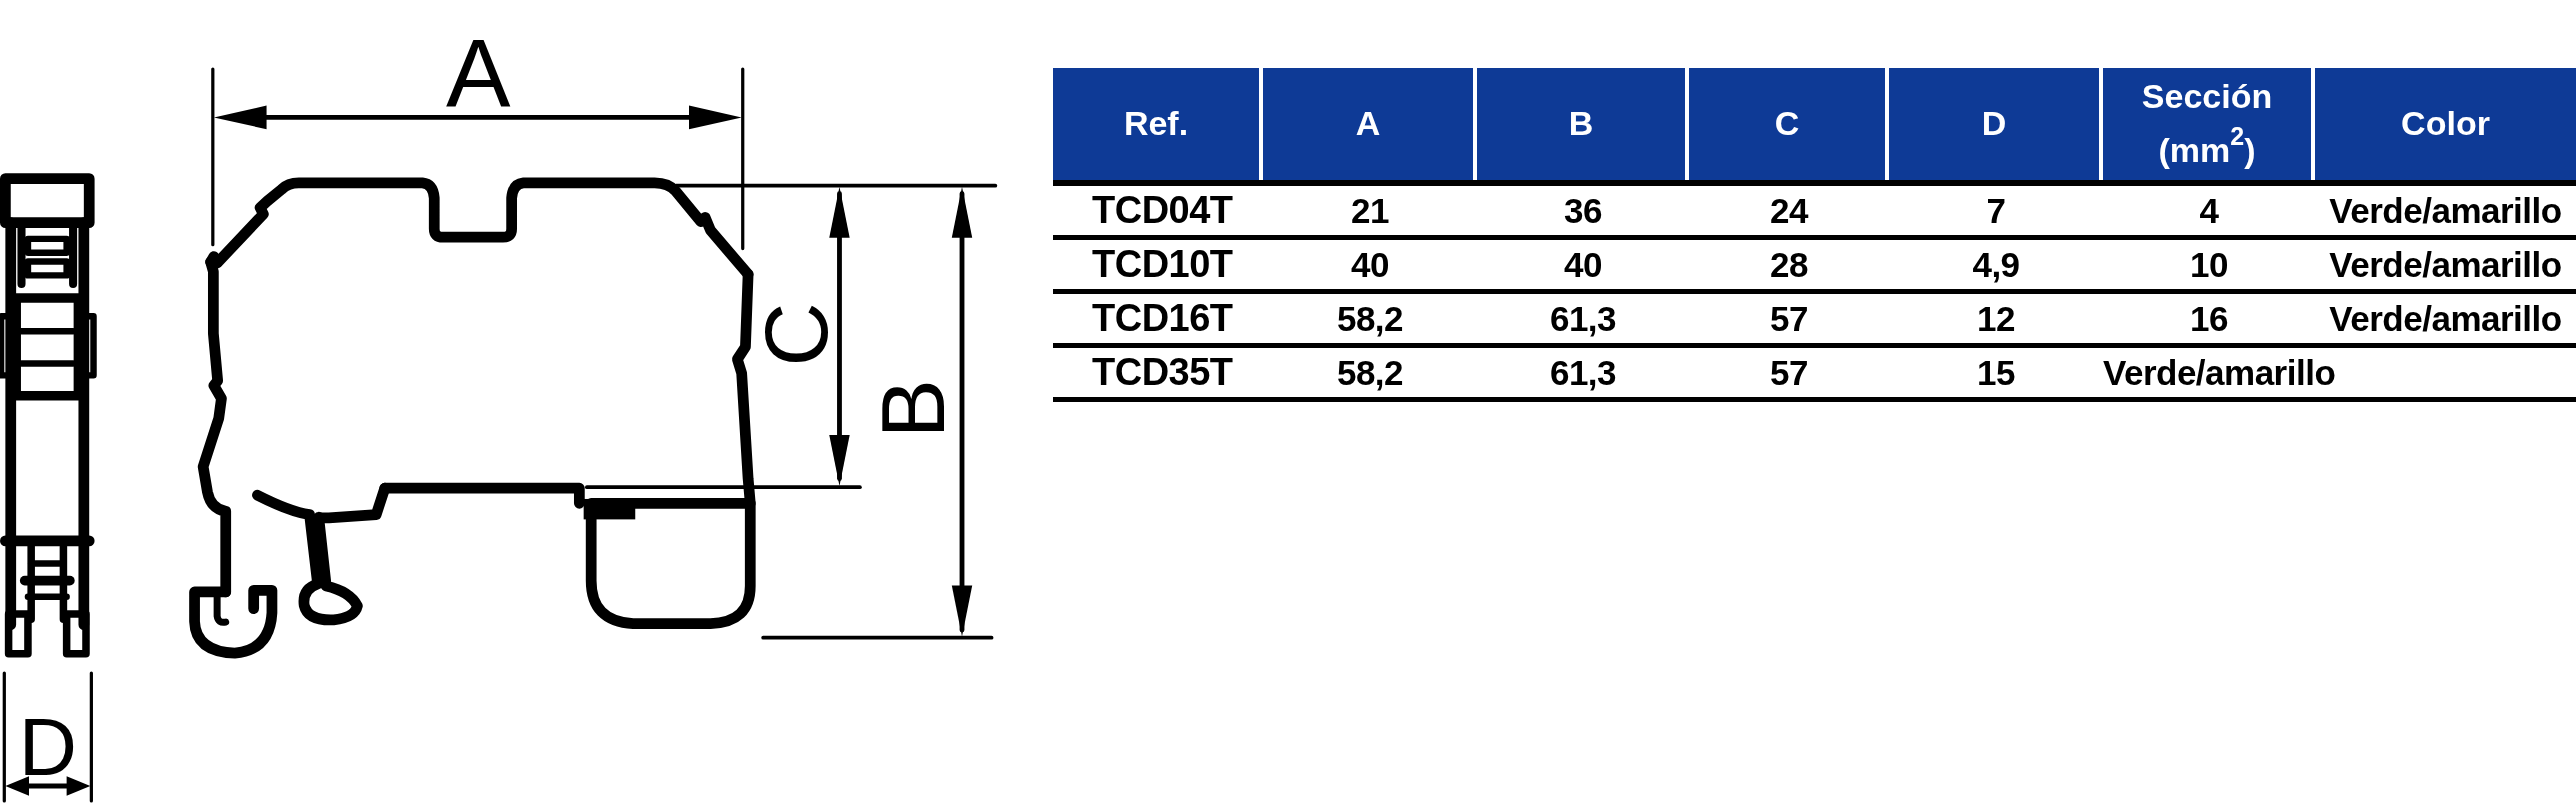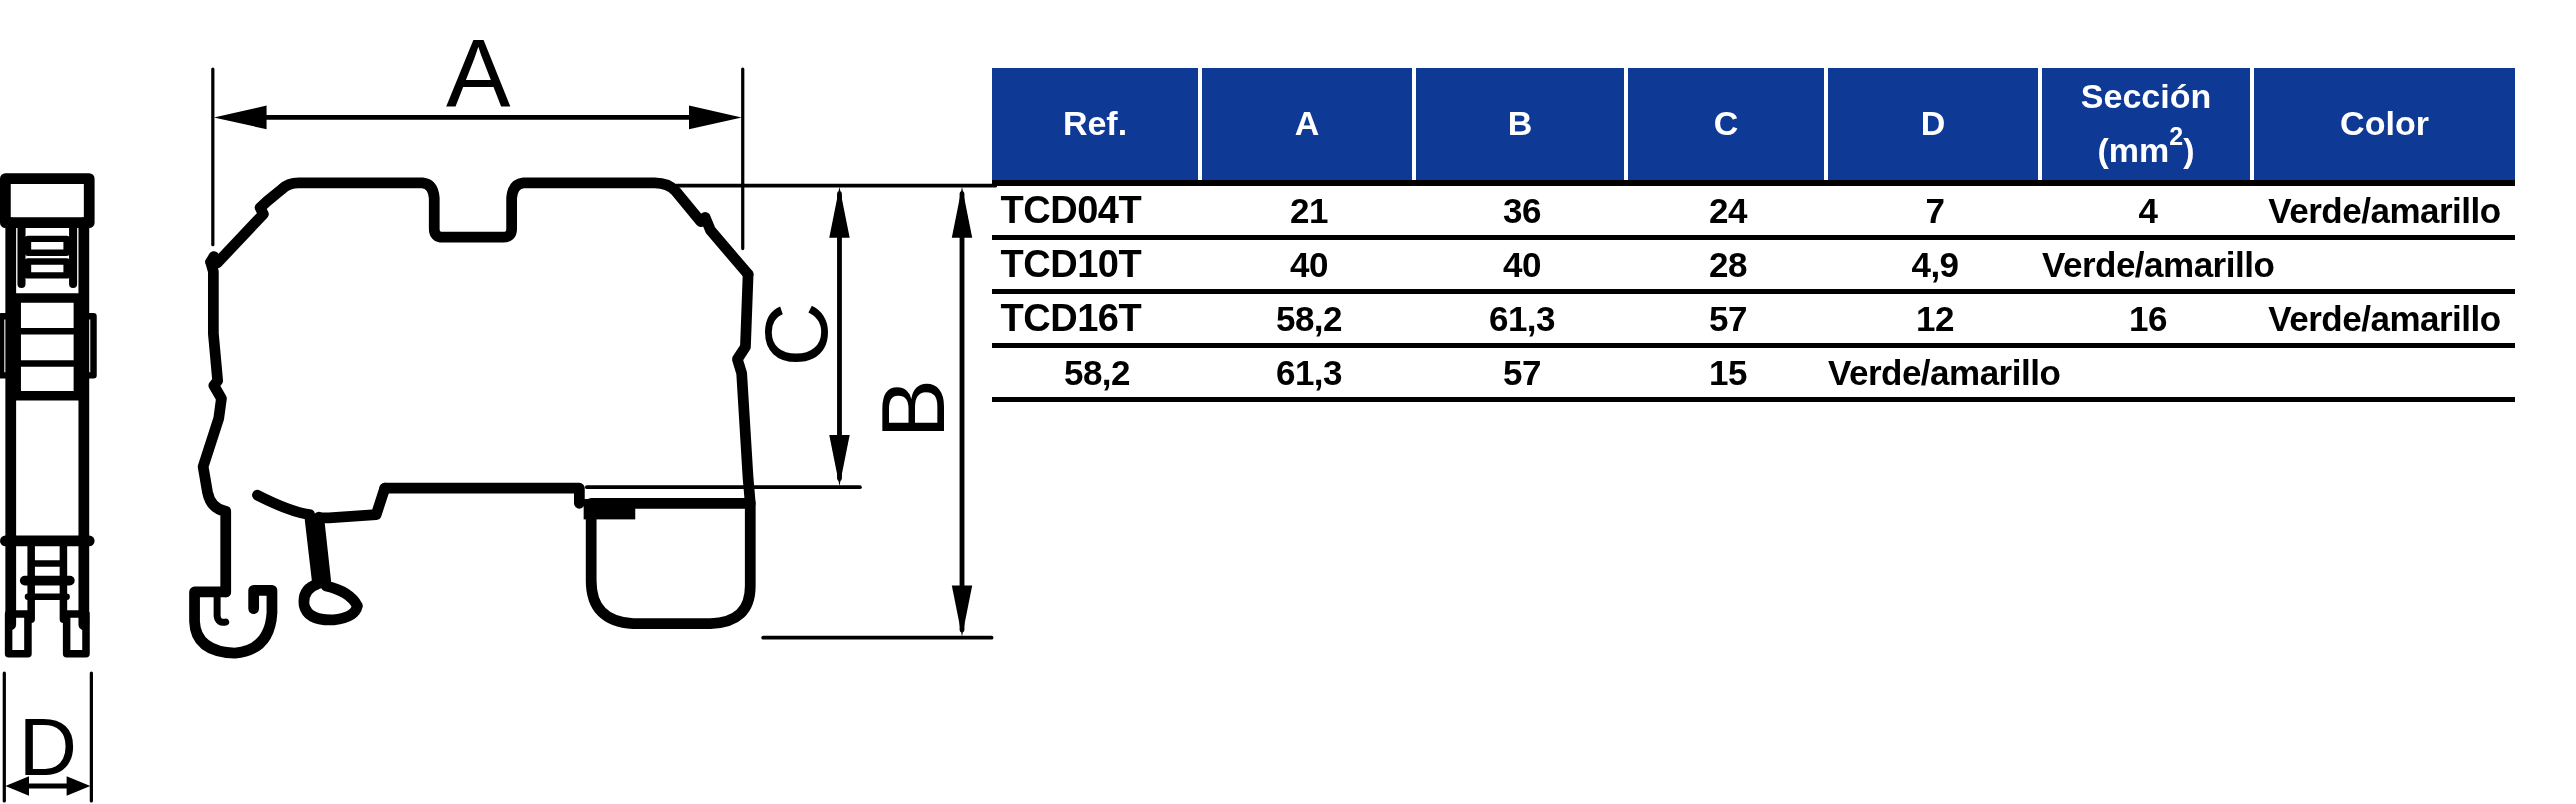--- a/index.html
+++ b/index.html
@@ -29,21 +29,21 @@
   }
   .drawing polygon{ fill:var(--ink); stroke:none; }
   .dim-text{
     fill:var(--ink);
     font-family:"Liberation Sans", sans-serif;
     font-weight:400;
   }
   
   .spec-table{
     position:absolute;
-    left:992px; top:68px;
+    left:1053px; top:68px;
     width:1523px;
   }
   .thead{
     display:grid;
     grid-template-columns:210px 214px 212px 200px 214px 212px 261px;
     height:112px;
     background:var(--accent);
     border-bottom:6.4px solid var(--ink);
     color:#fff;
   }
@@ -73,21 +73,21 @@
     grid-template-columns:210px 214px 212px 200px 214px 212px 261px;
     height:49px;
     border-bottom:5.4px solid var(--ink);
     align-items:center;
     color:var(--ink);
     font-weight:bold;
     font-size:35px;
     letter-spacing:-0.5px;
   }
   .td{ text-align:center; }
-  .td.ref{ text-align:left; padding-left:8.6px; font-size:38px; }
+  .td.ref{ text-align:center; padding-left:8.6px; font-size:38px; }
 </style>
 </head>
 <body>
 
 <div class="screen">
 
   <svg class="drawing" viewBox="0 0 1950 1497">
 
     <g>
       <rect class="outl" x="10" y="332" width="156" height="82" stroke-width="20"></rect>
@@ -202,34 +202,36 @@
       <div class="td">4</div>
       <div class="td">Verde/amarillo</div>
     </div>
 
     <div class="trow">
       <div class="td ref">TCD10T</div>
       <div class="td">40</div>
       <div class="td">40</div>
       <div class="td">28</div>
       <div class="td">4,9</div>
+      <div class="td">10</div>
       <div class="td">Verde/amarillo</div>
     </div>
 
     <div class="trow">
       <div class="td ref">TCD16T</div>
       <div class="td">58,2</div>
       <div class="td">61,3</div>
       <div class="td">57</div>
       <div class="td">12</div>
       <div class="td">16</div>
       <div class="td">Verde/amarillo</div>
     </div>
 
     <div class="trow">
+      <div class="td ref">TCD35T</div>
       <div class="td">58,2</div>
       <div class="td">61,3</div>
       <div class="td">57</div>
       <div class="td">15</div>
       <div class="td">Verde/amarillo</div>
     </div>
 
   </div>
 </div>
 

